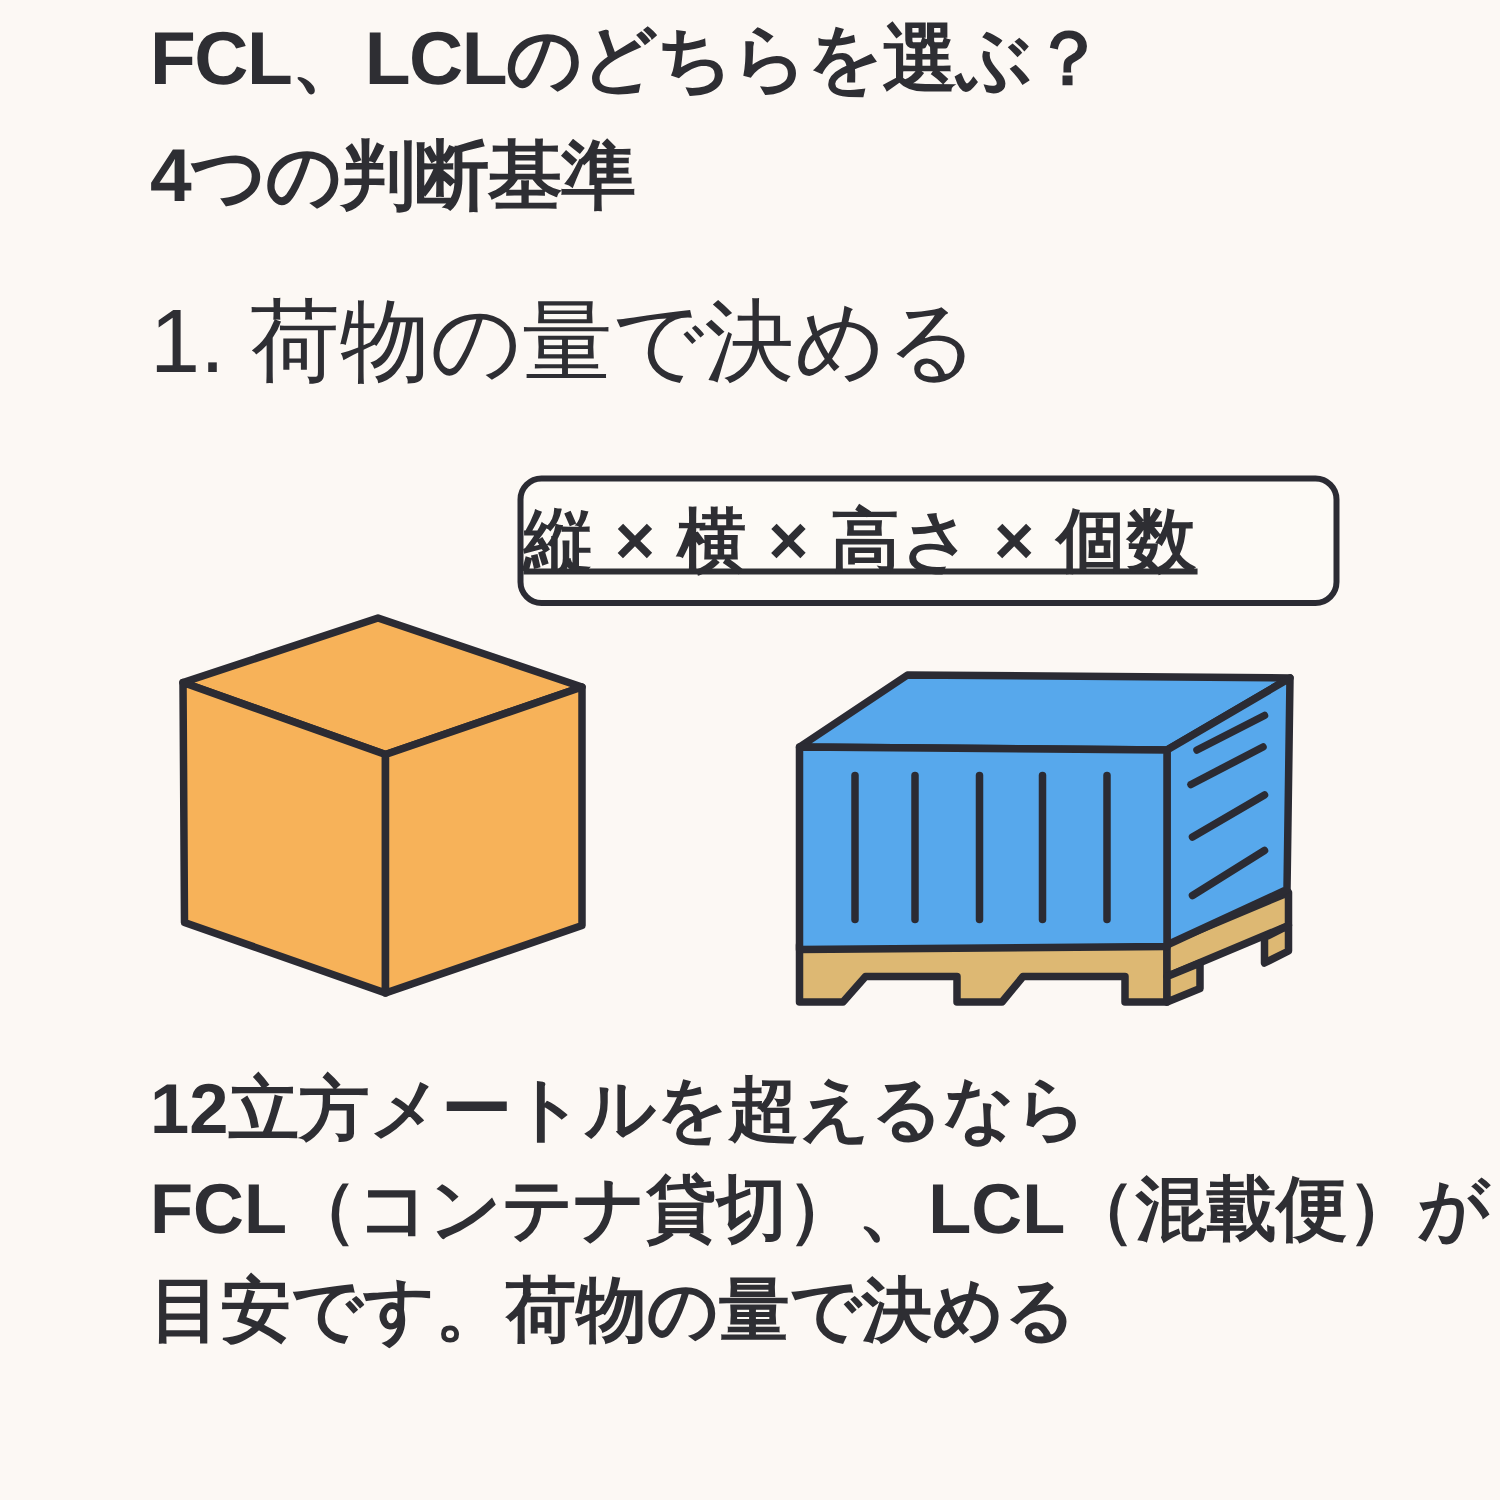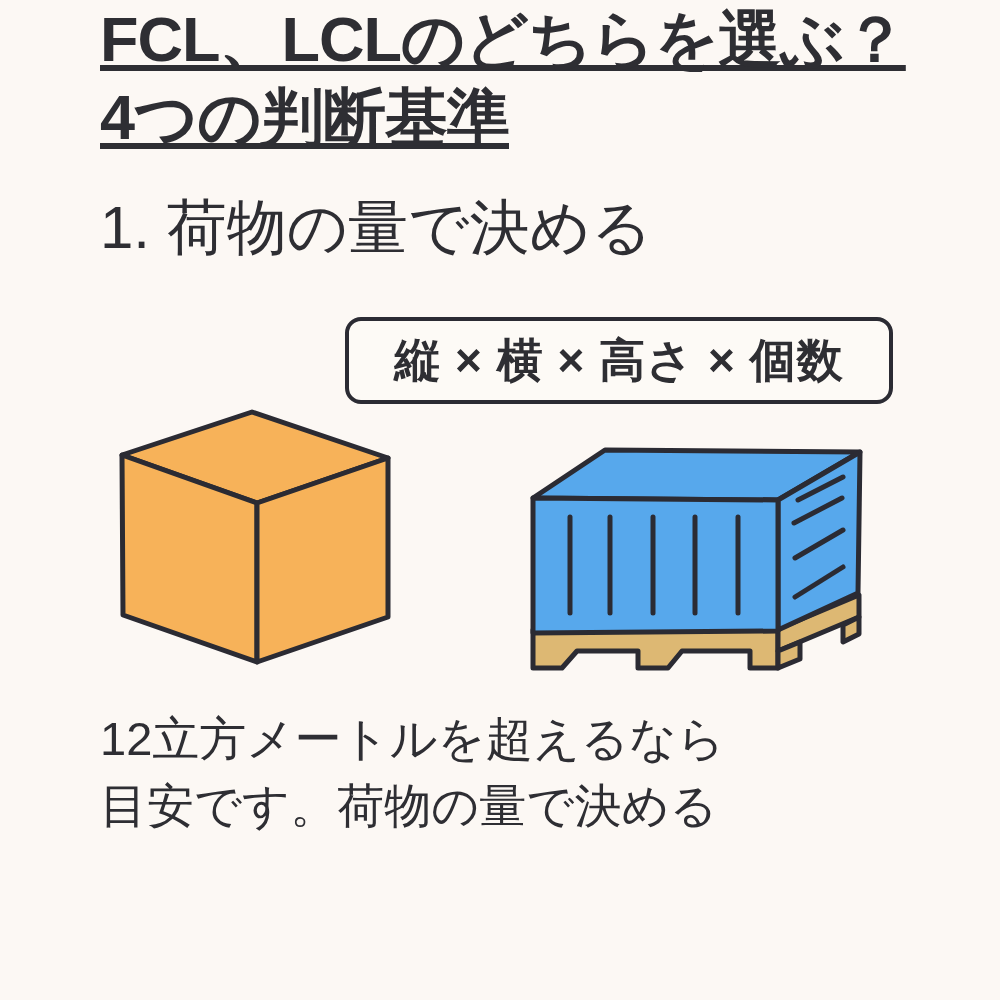--- a/index.html
+++ b/index.html
@@ -19,27 +19,26 @@
     color: var(--text, #2E2E33);
     overflow: hidden;
   }
   .title-block {
     position: absolute;
     left: 100px;
     top: 0px;
     width: 860px;
   }
   .title-line {
-    font-size: 63px;
+    font-size: 50px;
     font-weight: 800;
     line-height: 78px;
     letter-spacing: -1px;
     color: var(--text, #2E2E33);
     white-space: nowrap;
-    text-decoration: underline;
   }
   .section-heading {
     position: absolute;
     left: 100px;
     top: 192px;
     font-size: 60px;
     font-weight: 400;
     line-height: 72px;
     letter-spacing: 0px;
     color: var(--text, #2E2E33);
@@ -50,21 +49,21 @@
     left: 345px;
     top: 317px;
     width: 548px;
     height: 87px;
     box-sizing: border-box;
     border: 4px solid var(--outline, #2B2B33);
     border-radius: 16px;
     background: var(--formula-box-bg, #FDFAF6);
     display: flex;
     align-items: center;
-    justify-content: center;
+    text-decoration: underline;
   }
   .formula-text {
     font-size: 46px;
     font-weight: 700;
     letter-spacing: 1px;
     color: var(--text, #2E2E33);
     white-space: nowrap;
   }
   .illustration {
     position: absolute;
@@ -92,21 +91,21 @@
   .f-tan    { fill: var(--pallet-tan, #DDB873); }
   .f-none   { fill: none; }
   .body-block {
     position: absolute;
     left: 100px;
     top: 705px;
     width: 860px;
   }
   .body-line {
     font-size: 47px;
-    font-weight: 400;
+    font-weight: 700;
     line-height: 67px;
     letter-spacing: 0px;
     color: var(--text, #2E2E33);
     white-space: nowrap;
   }
 </style>
 </head>
 <body>
 
 <div class="canvas">
@@ -148,16 +147,17 @@
     <g class="ol f-none">
       <line x1="278" y1="70" x2="323" y2="47"></line>
       <line x1="274" y1="93" x2="322" y2="68"></line>
       <line x1="275" y1="128" x2="323" y2="100"></line>
       <line x1="275" y1="167" x2="323" y2="137"></line>
     </g>
   </svg>
 
   <div class="body-block">
     <div class="body-line">12立方メートルを超えるなら</div>
+    <div class="body-line">FCL（コンテナ貸切）、LCL（混載便）が</div>
     <div class="body-line">目安です。荷物の量で決める</div>
   </div>
 
 </div>
 
 </body></html>

